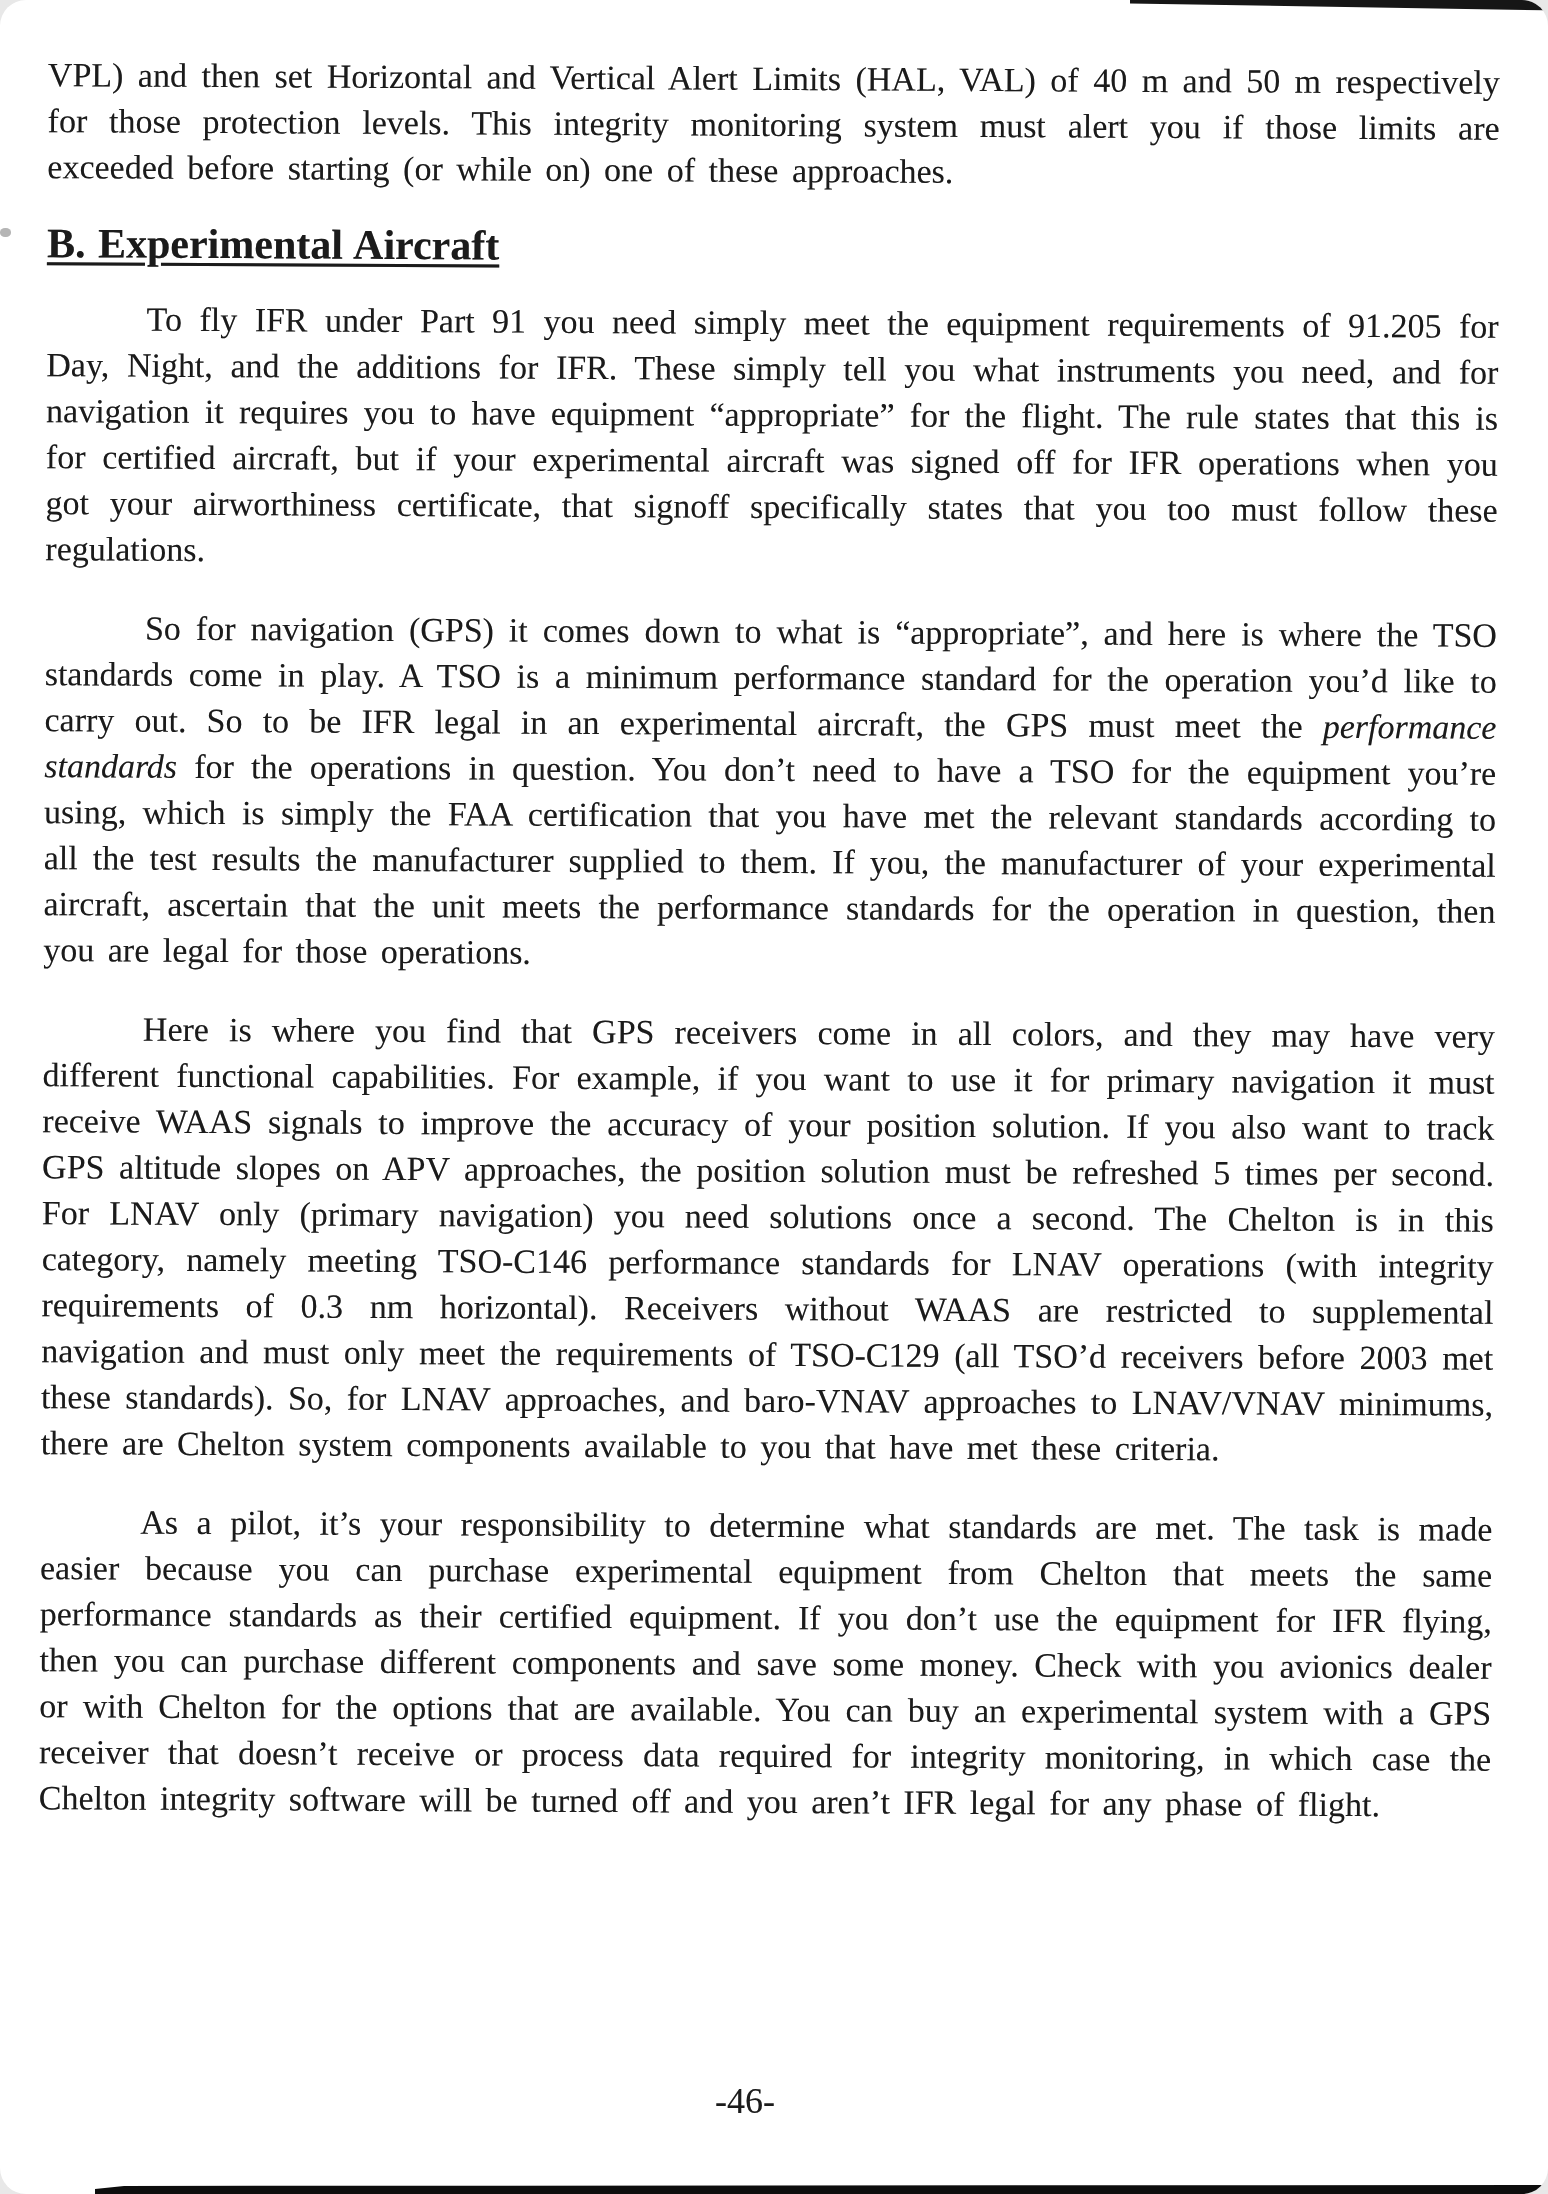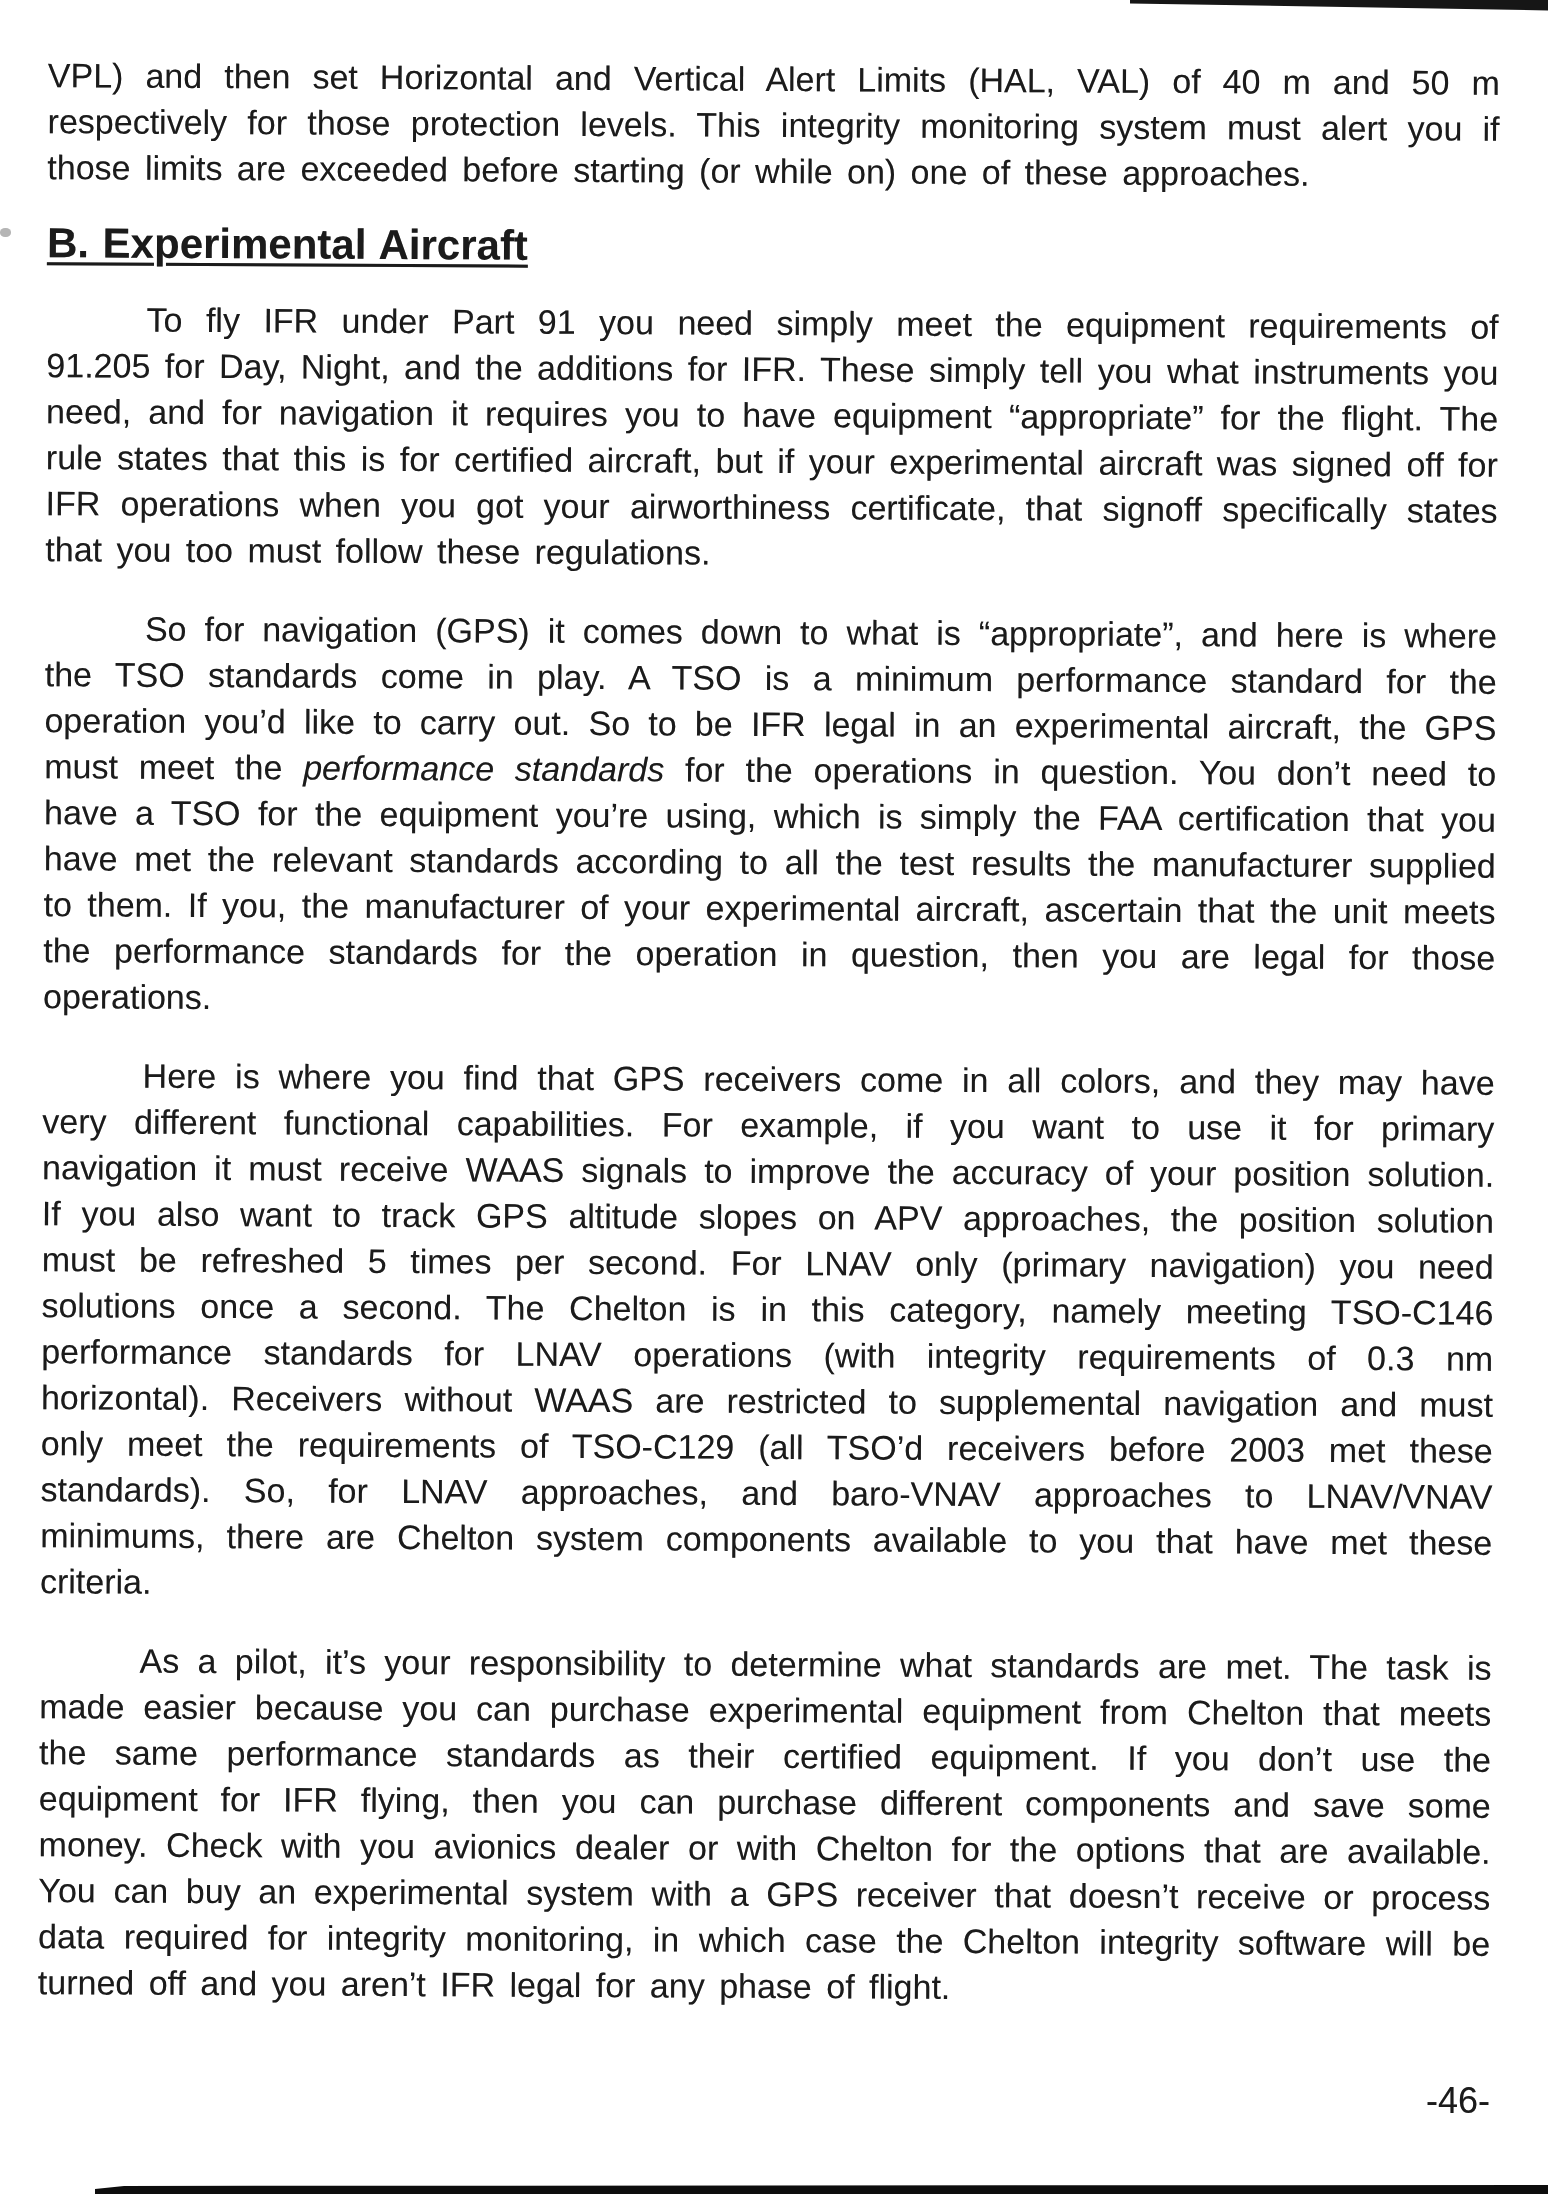--- a/index.html
+++ b/index.html
@@ -2,22 +2,23 @@
 <html><head>
 <meta charset="utf-8">
 <style>
   html, body { margin: 0; padding: 0; background: #e8e8e8; }
   .page {
     position: relative;
     width: 1548px;
     height: 2194px;
     background: #ffffff;
     overflow: hidden;
-    font-family: Liberation Sans, sans-serif;
+    font-family: Liberation Serif, serif;
     color: #1b1b1b;
+    border-radius: 26px;
   }
   
   .scan-bar-top {
     position: absolute;
     top: 0; left: 1130px;
     width: 418px; height: 13px;
     background: #161616;
     clip-path: polygon(0 0, 100% 0, 100% 80%, 0 26%);
   }
   .scan-bar-bottom {
@@ -58,21 +59,21 @@
     text-decoration: underline;
     text-decoration-thickness: 3px;
     text-underline-offset: 5px;
     word-spacing: 2px;
   }
   .paragraph-host .para:first-child { margin-top: 26px; }
   .page-number {
     position: absolute;
     top: 2078px; left: 0;
     width: 1490px;
-    text-align: right;
+    text-align: center;
     font-size: 36px;
     line-height: 46px;
     color: #1b1b1b;
     text-shadow: 0 0 0.6px rgba(0,0,0,0.35);
   }
   em { font-style: italic; }
 </style>
 </head>
 <body>
 

